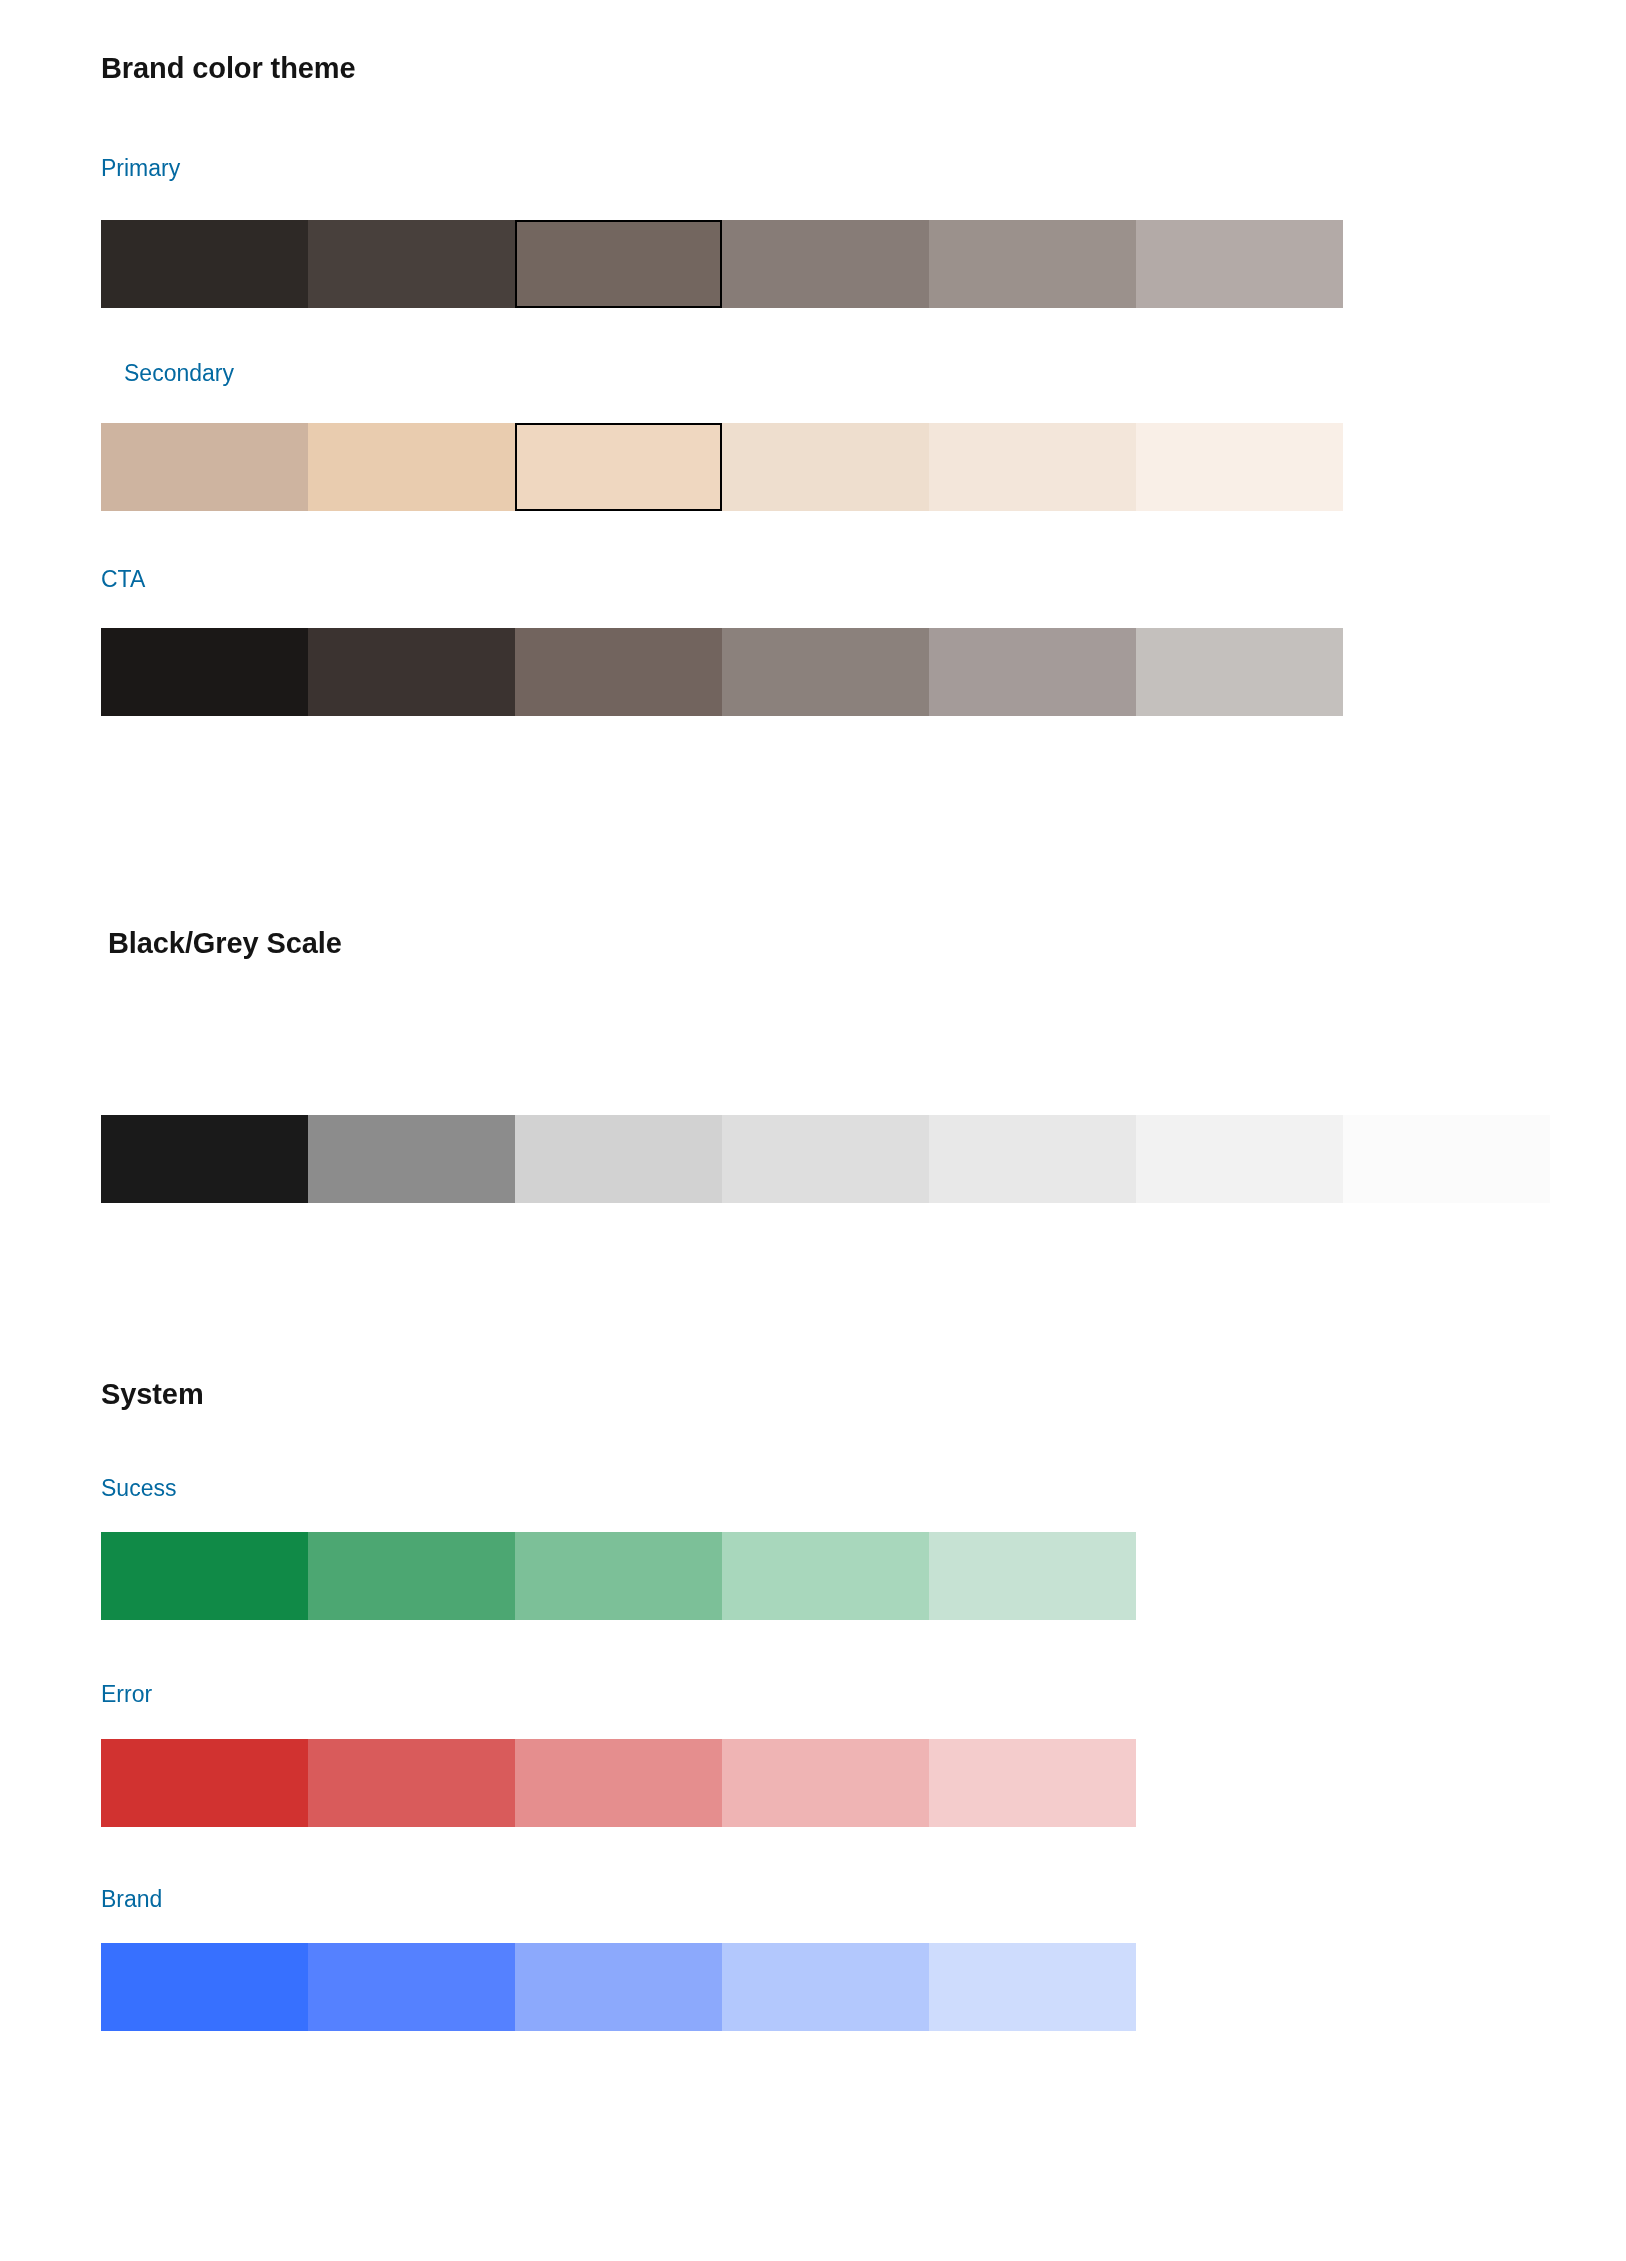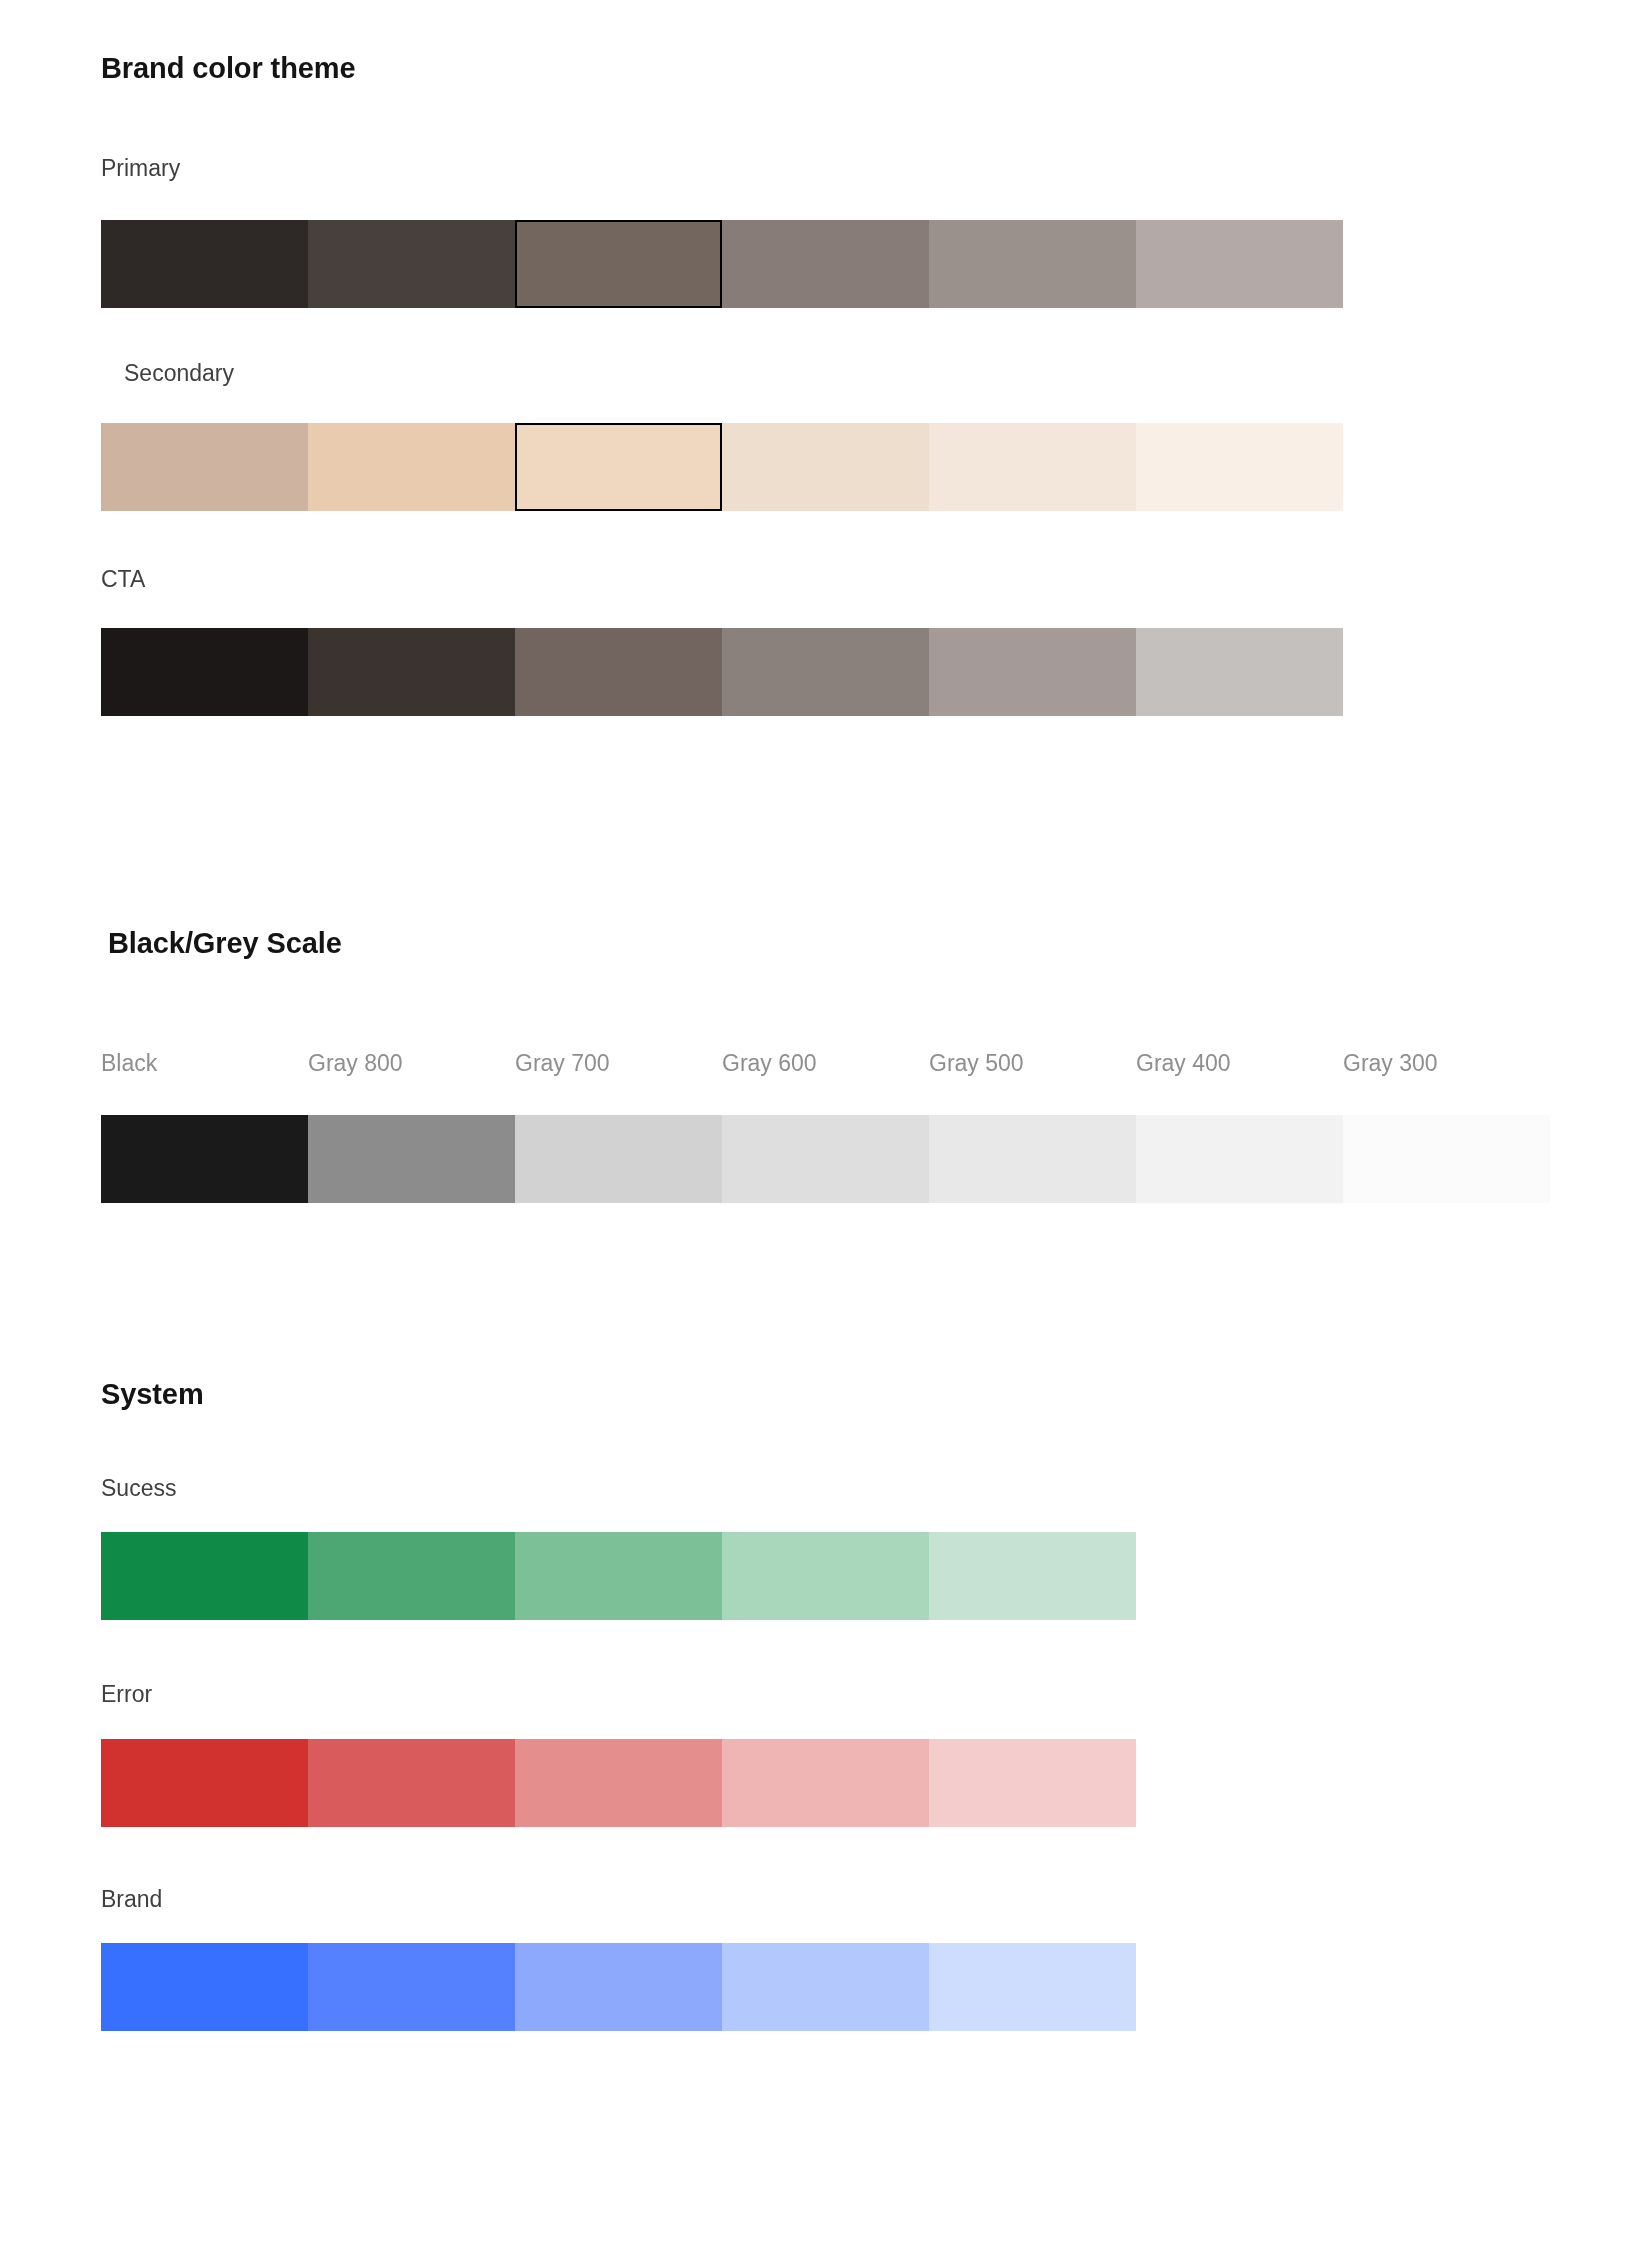--- a/index.html
+++ b/index.html
@@ -16,21 +16,21 @@
     font-size:29px;
     font-weight:700;
     color:#141414;
     letter-spacing:-0.1px;
     line-height:1;
   }
   
   .row-label {
     font-size:23px;
     font-weight:400;
-    color:#404040;
+    color:#0369a1;
     line-height:1;
   }
 
   
   .swatch-row { display:flex; height:88px; }
   .swatch { height:88px; flex:0 0 auto; }
   .swatch.outlined { border:2.1px solid #000000; }
 
   
   .scale-labels { display:flex; }
@@ -94,29 +94,20 @@
       <div class="swatch" style="width: 207px; background: rgb(27, 24, 23);"></div>
       <div class="swatch" style="width: 207px; background: rgb(59, 51, 48);"></div>
       <div class="swatch" style="width: 207px; background: rgb(114, 100, 94);"></div>
       <div class="swatch" style="width: 207px; background: rgb(139, 129, 124);"></div>
       <div class="swatch" style="width: 207px; background: rgb(164, 155, 153);"></div>
       <div class="swatch" style="width: 207px; background: rgb(196, 192, 189);"></div>
     </div>
 
   <div class="section-title s-grey-title">Black/Grey Scale</div>
 
-  <div class="scale-labels s-grey-labels">
-      <div class="scale-label" style="width: 207px;">Black</div>
-      <div class="scale-label" style="width: 207px;">Gray 800</div>
-      <div class="scale-label" style="width: 207px;">Gray 700</div>
-      <div class="scale-label" style="width: 207px;">Gray 600</div>
-      <div class="scale-label" style="width: 207px;">Gray 500</div>
-      <div class="scale-label" style="width: 207px;">Gray 400</div>
-      <div class="scale-label" style="width: 207px;">Gray 300</div>
-    </div>
 
   <div class="swatch-row s-grey-row">
       <div class="swatch" style="width: 207px; background: rgb(26, 26, 26);"></div>
       <div class="swatch" style="width: 207px; background: rgb(140, 140, 140);"></div>
       <div class="swatch" style="width: 207px; background: rgb(210, 210, 210);"></div>
       <div class="swatch" style="width: 207px; background: rgb(222, 222, 222);"></div>
       <div class="swatch" style="width: 207px; background: rgb(232, 232, 232);"></div>
       <div class="swatch" style="width: 207px; background: rgb(242, 242, 242);"></div>
       <div class="swatch" style="width: 207px; background: rgb(251, 251, 251);"></div>
     </div>

